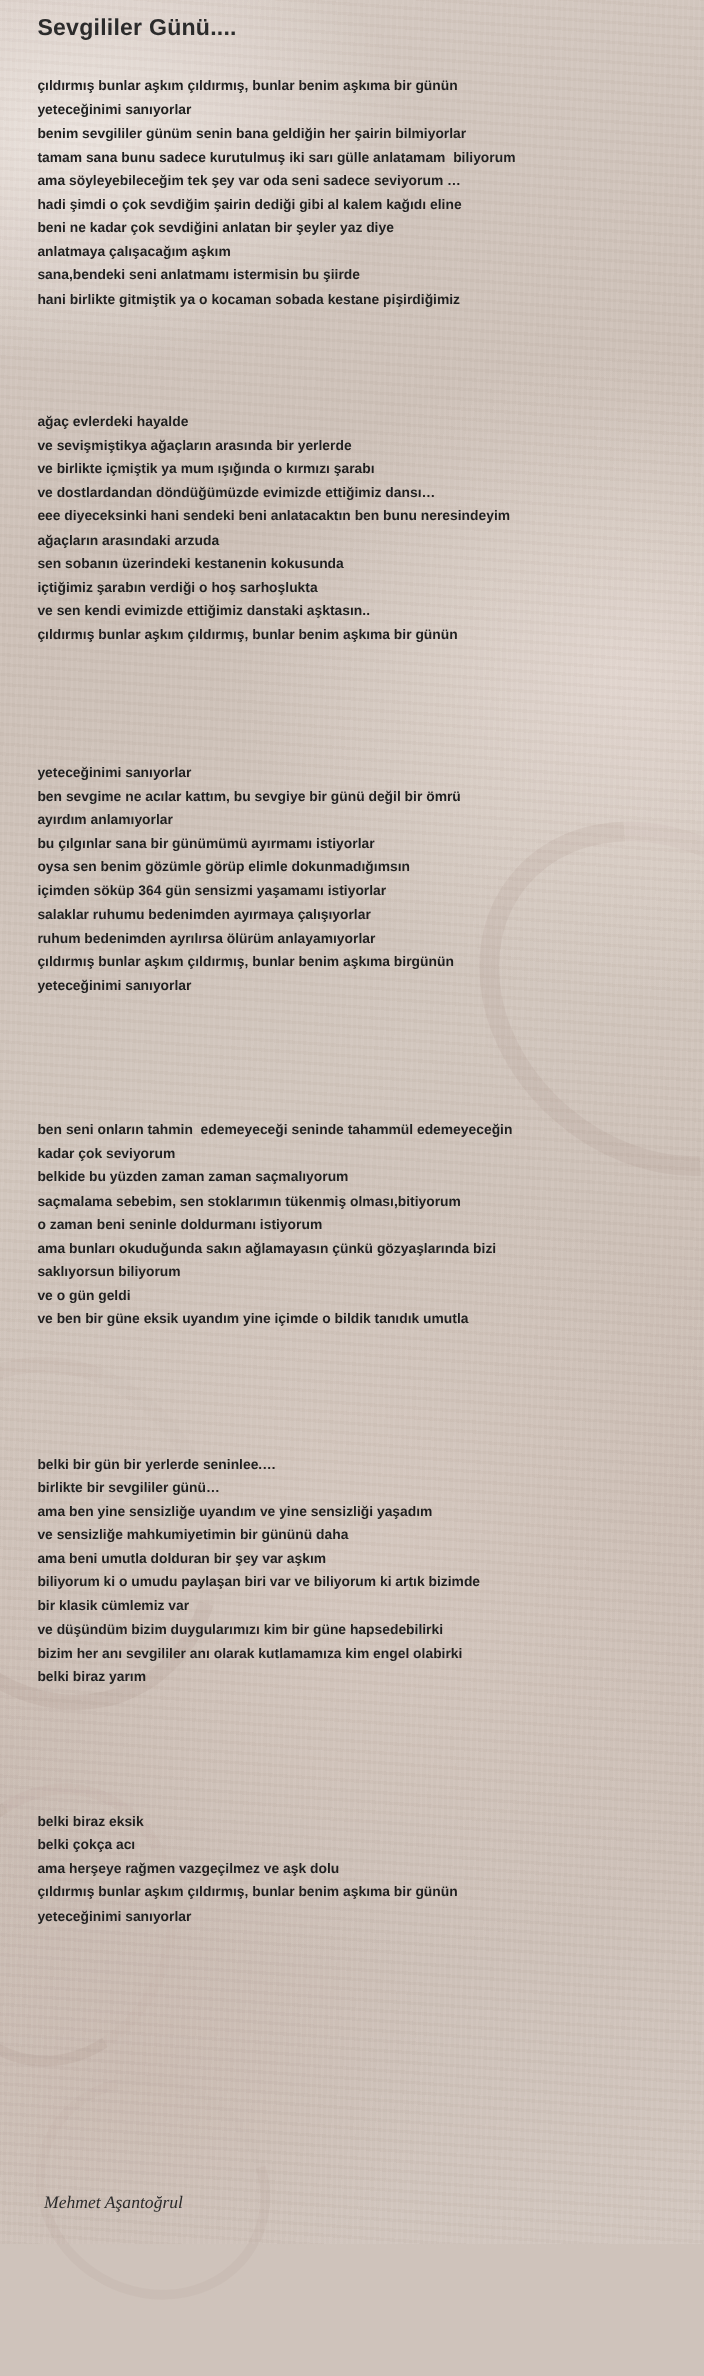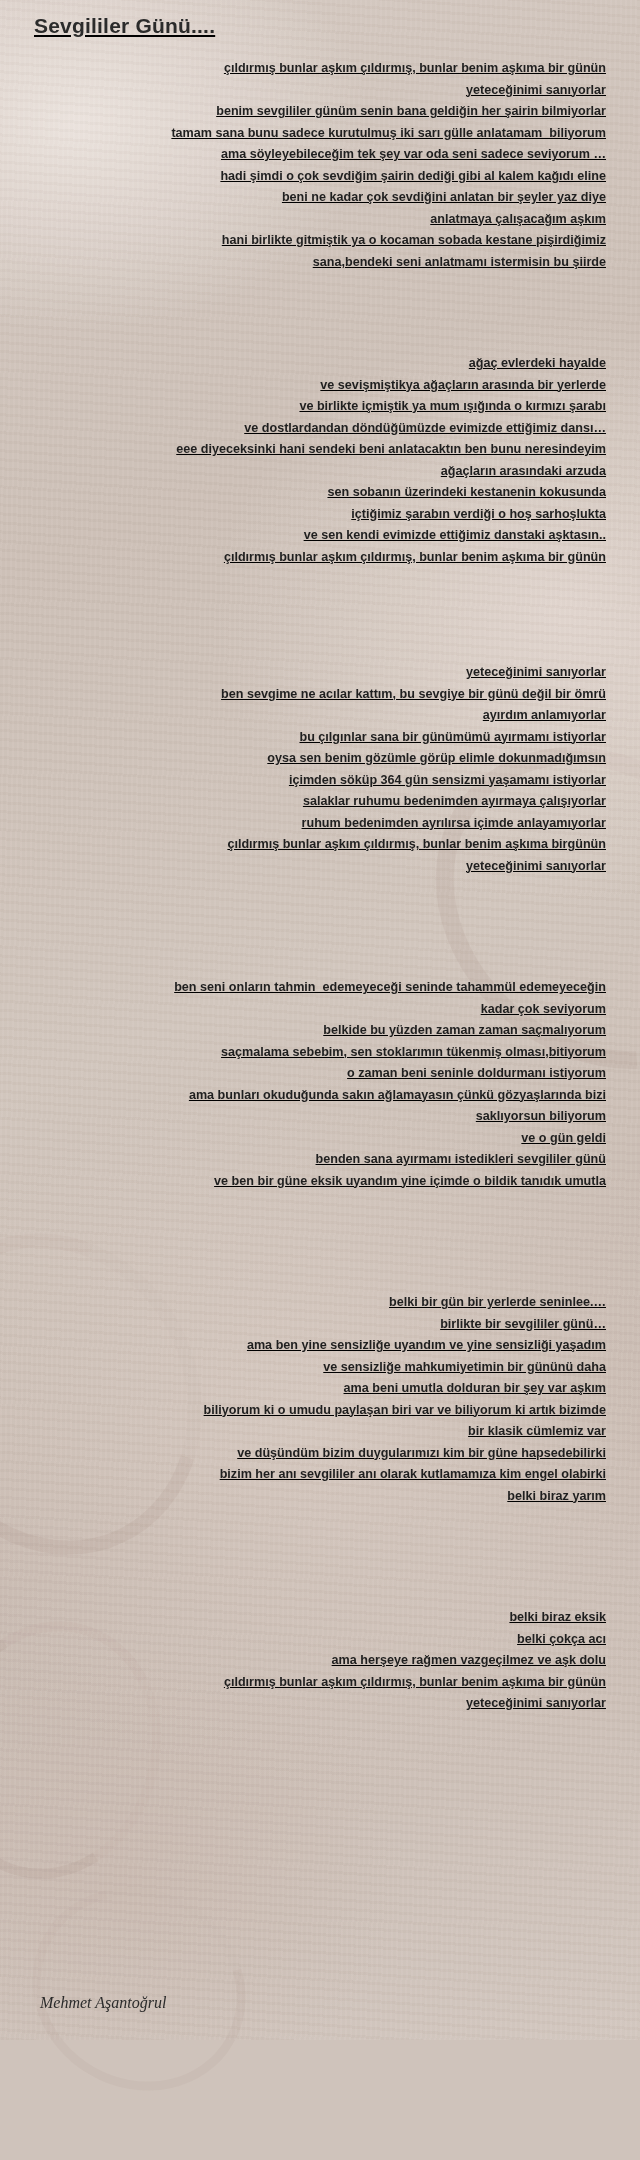--- a/index.html
+++ b/index.html
@@ -17,21 +17,20 @@
     position: relative;
     width: 640px;
     height: 2040px;
     background:
       radial-gradient(ellipse 420px 300px at 12% 6%, rgba(255,250,247,0.55), rgba(255,250,247,0) 70%),
       radial-gradient(ellipse 500px 420px at 88% 30%, rgba(246,236,230,0.45), rgba(246,236,230,0) 70%),
       radial-gradient(ellipse 600px 500px at 50% 70%, rgba(226,212,203,0.5), rgba(226,212,203,0) 72%),
       radial-gradient(ellipse 380px 320px at 20% 92%, rgba(198,180,170,0.45), rgba(198,180,170,0) 72%),
       linear-gradient(160deg, #d6cac2 0%, #cdc0b7 25%, #d2c6bd 48%, #c8bab1 70%, #d3c7bf 100%);
     box-sizing: border-box;
-    text-decoration: underline;
   }
   
   .texture {
     position: absolute;
     inset: 0;
     pointer-events: none;
     background:
       repeating-linear-gradient(91deg, rgba(255,255,255,0.045) 0px, rgba(255,255,255,0.045) 2px, rgba(0,0,0,0.012) 2px, rgba(0,0,0,0.012) 5px),
       repeating-linear-gradient(4deg, rgba(120,95,80,0.035) 0px, rgba(120,95,80,0.035) 3px, rgba(255,255,255,0.03) 3px, rgba(255,255,255,0.03) 9px);
     opacity: 0.8;
@@ -56,26 +55,25 @@
   }
   h1.title {
     margin: 0;
     padding-top: 14px;
     font-size: 21px;
     font-weight: bold;
     color: #2b2b2b;
     letter-spacing: 0.2px;
   }
   .stanza {
-    margin-top: 20px;
+    margin-top: 30px;
     font-size: 12.6px;
     line-height: 21.5px;
     color: #1f1f1f;
     font-weight: bold;
-    text-align: right;
   }
   .stanza .line {
     white-space: pre-wrap;
   }
   .gap-sm { height: 60px; }
   .gap-md { height: 74px; }
   .gap-lg { height: 80px; }
 
   .author {
     position: absolute;
@@ -103,22 +101,22 @@
 
     <div class="stanza">
       <div class="line">çıldırmış bunlar aşkım çıldırmış, bunlar benim aşkıma bir günün</div>
       <div class="line">yeteceğinimi sanıyorlar</div>
       <div class="line">benim sevgililer günüm senin bana geldiğin her şairin bilmiyorlar</div>
       <div class="line">tamam sana bunu sadece kurutulmuş iki sarı gülle anlatamam  biliyorum</div>
       <div class="line">ama söyleyebileceğim tek şey var oda seni sadece seviyorum …</div>
       <div class="line">hadi şimdi o çok sevdiğim şairin dediği gibi al kalem kağıdı eline</div>
       <div class="line">beni ne kadar çok sevdiğini anlatan bir şeyler yaz diye</div>
       <div class="line">anlatmaya çalışacağım aşkım</div>
+      <div class="line">sana,bendeki seni anlatmamı istermisin bu şiirde</div>
       <div class="line">hani birlikte gitmiştik ya o kocaman sobada kestane pişirdiğimiz</div>
-      <div class="line">sana,bendeki seni anlatmamı istermisin bu şiirde</div>
     </div>
 
     <div class="gap-sm"></div>
 
     <div class="stanza">
       <div class="line">ağaç evlerdeki hayalde</div>
       <div class="line">ve sevişmiştikya ağaçların arasında bir yerlerde</div>
       <div class="line">ve birlikte içmiştik ya mum ışığında o kırmızı şarabı</div>
       <div class="line">ve dostlardandan döndüğümüzde evimizde ettiğimiz dansı…</div>
       <div class="line">eee diyeceksinki hani sendeki beni anlatacaktın ben bunu neresindeyim</div>
@@ -132,37 +130,36 @@
     <div class="gap-md"></div>
 
     <div class="stanza">
       <div class="line">yeteceğinimi sanıyorlar</div>
       <div class="line">ben sevgime ne acılar kattım, bu sevgiye bir günü değil bir ömrü</div>
       <div class="line">ayırdım anlamıyorlar</div>
       <div class="line">bu çılgınlar sana bir günümümü ayırmamı istiyorlar</div>
       <div class="line">oysa sen benim gözümle görüp elimle dokunmadığımsın</div>
       <div class="line">içimden söküp 364 gün sensizmi yaşamamı istiyorlar</div>
       <div class="line">salaklar ruhumu bedenimden ayırmaya çalışıyorlar</div>
-      <div class="line">ruhum bedenimden ayrılırsa içimde anlayamıyorlar</div>
+      <div class="line">ruhum bedenimden ayrılırsa ölürüm anlayamıyorlar</div>
       <div class="line">çıldırmış bunlar aşkım çıldırmış, bunlar benim aşkıma birgünün</div>
       <div class="line">yeteceğinimi sanıyorlar</div>
     </div>
 
     <div class="gap-lg"></div>
 
     <div class="stanza">
       <div class="line">ben seni onların tahmin  edemeyeceği seninde tahammül edemeyeceğin</div>
       <div class="line">kadar çok seviyorum</div>
       <div class="line">belkide bu yüzden zaman zaman saçmalıyorum</div>
       <div class="line">saçmalama sebebim, sen stoklarımın tükenmiş olması,bitiyorum</div>
       <div class="line">o zaman beni seninle doldurmanı istiyorum</div>
       <div class="line">ama bunları okuduğunda sakın ağlamayasın çünkü gözyaşlarında bizi</div>
       <div class="line">saklıyorsun biliyorum</div>
       <div class="line">ve o gün geldi</div>
-      <div class="line">benden sana ayırmamı istedikleri sevgililer günü</div>
       <div class="line">ve ben bir güne eksik uyandım yine içimde o bildik tanıdık umutla</div>
     </div>
 
     <div class="gap-lg"></div>
 
     <div class="stanza">
       <div class="line">belki bir gün bir yerlerde seninlee.…</div>
       <div class="line">birlikte bir sevgililer günü…</div>
       <div class="line">ama ben yine sensizliğe uyandım ve yine sensizliği yaşadım</div>
       <div class="line">ve sensizliğe mahkumiyetimin bir gününü daha</div>

